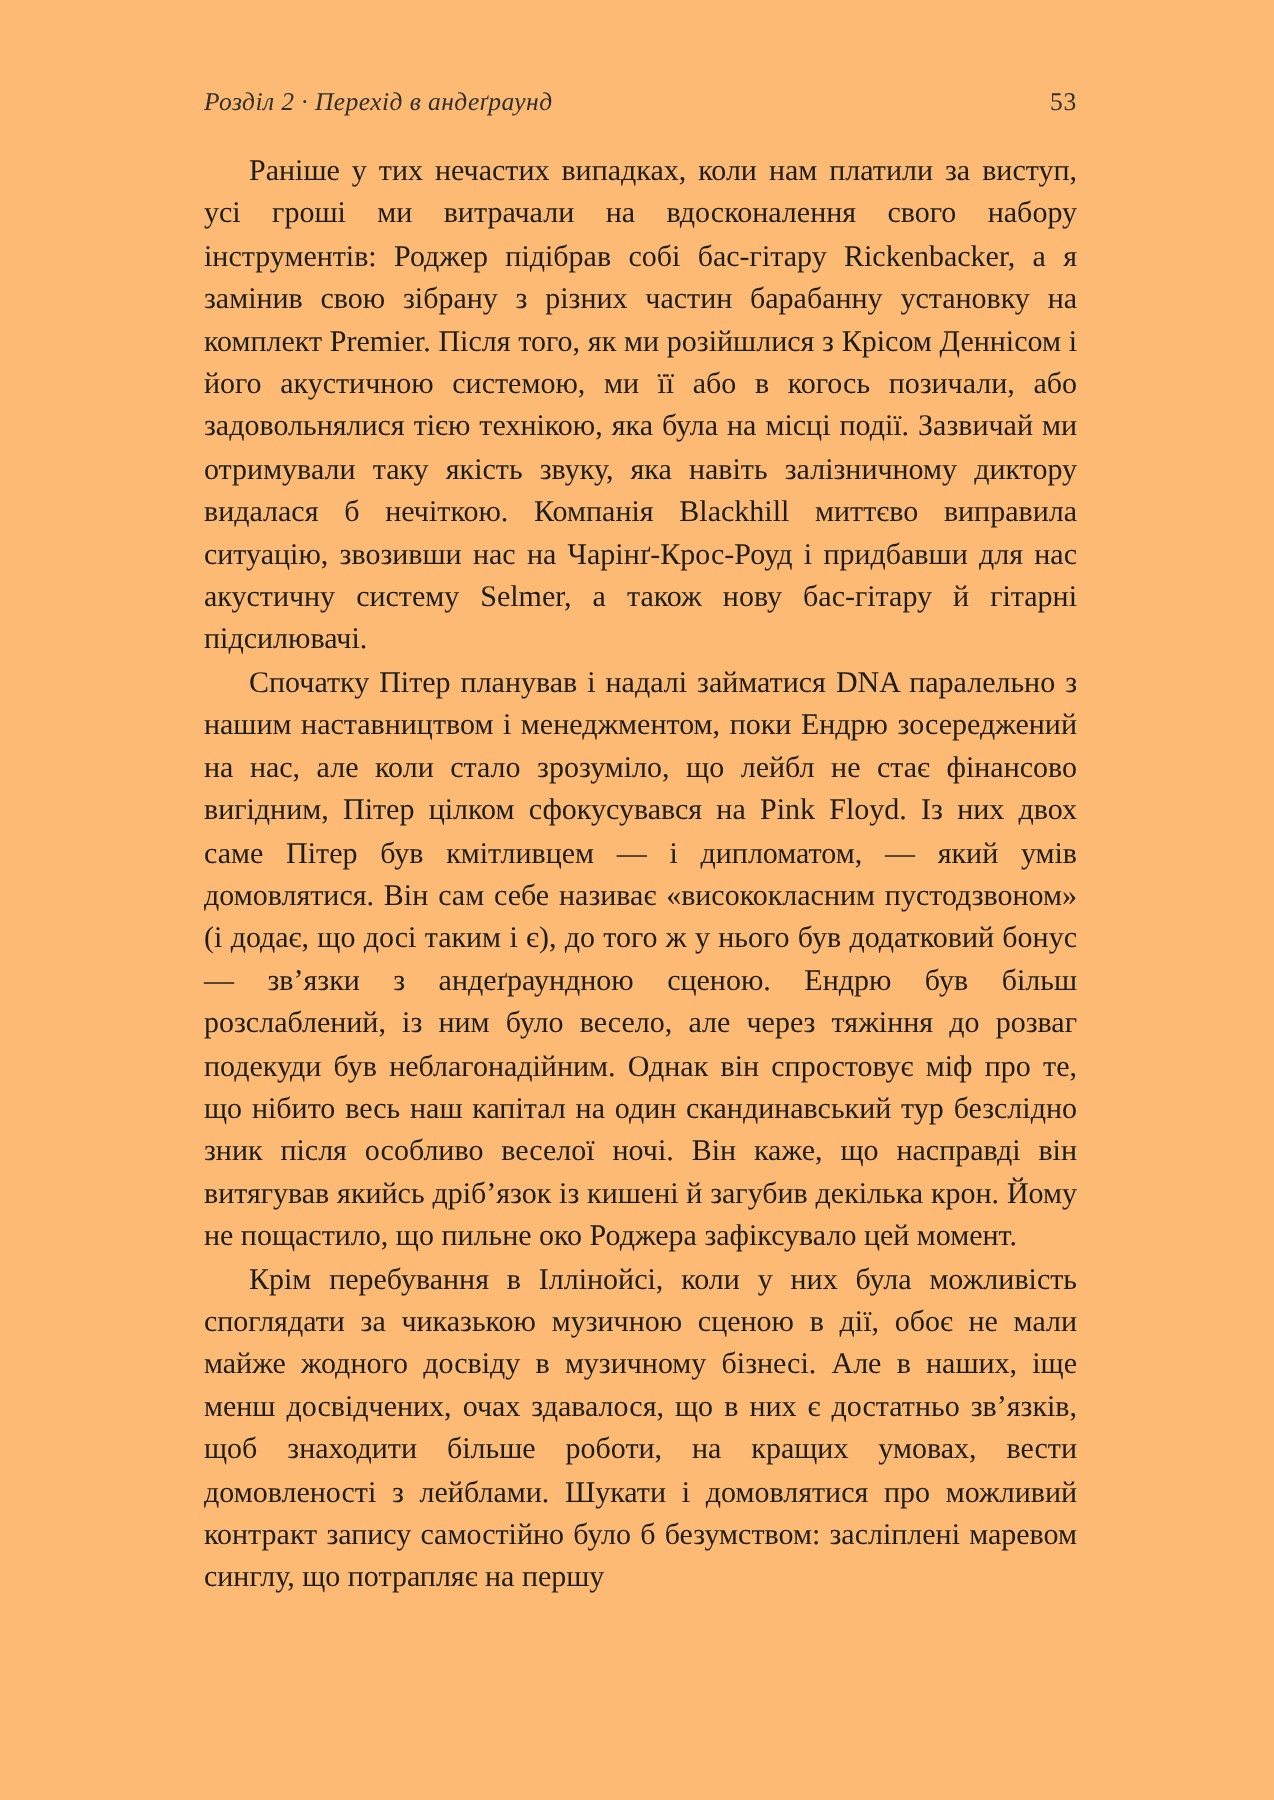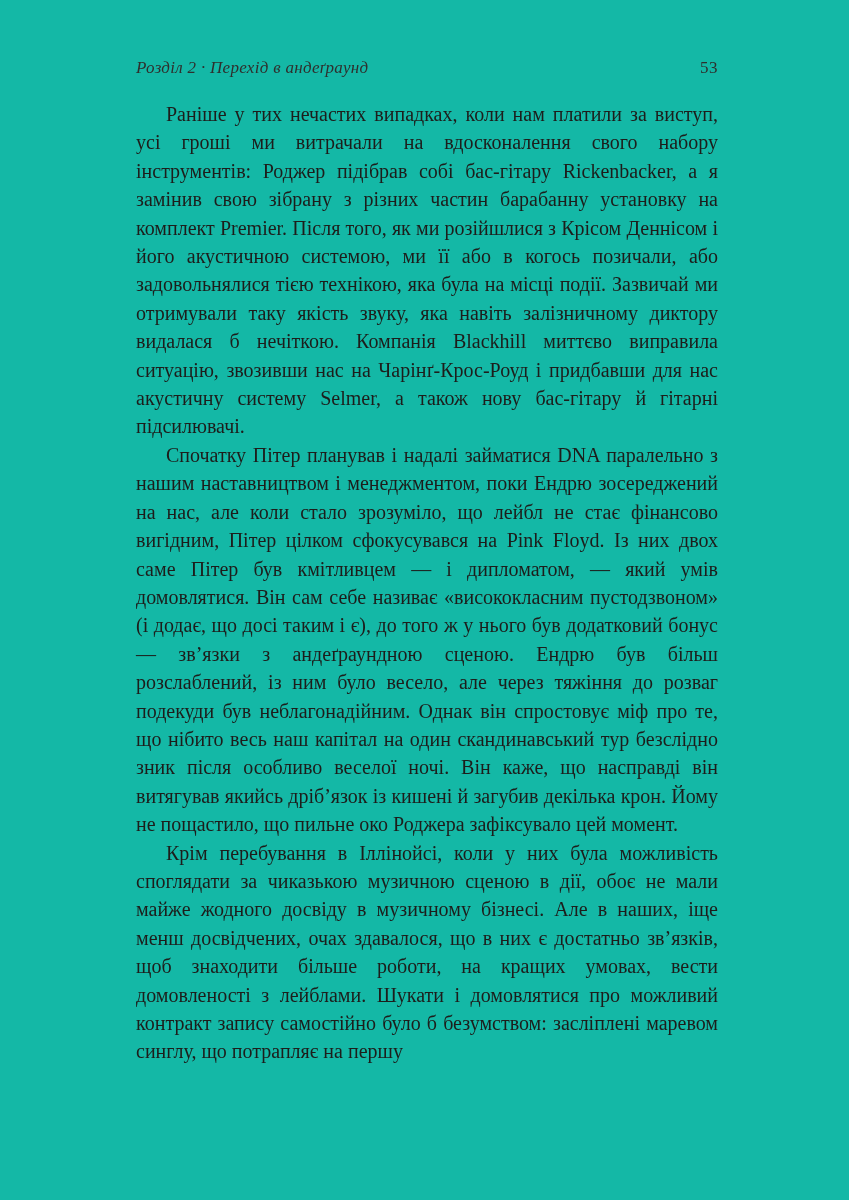--- a/index.html
+++ b/index.html
@@ -4,21 +4,21 @@
 <style>
   html, body {
     margin: 0;
     padding: 0;
     background: #ffffff;
   }
   .page {
     position: relative;
     width: 849px;
     height: 1200px;
-    background: #14b8a6;
+    background: #fdba74;
     overflow: hidden;
     font-family: "Liberation Serif", "DejaVu Serif", serif;
     color: #1d1d1b;
   }
   .page-header {
     position: absolute;
     top: 58px;
     left: 136px;
     width: 582px;
     display: flex;

